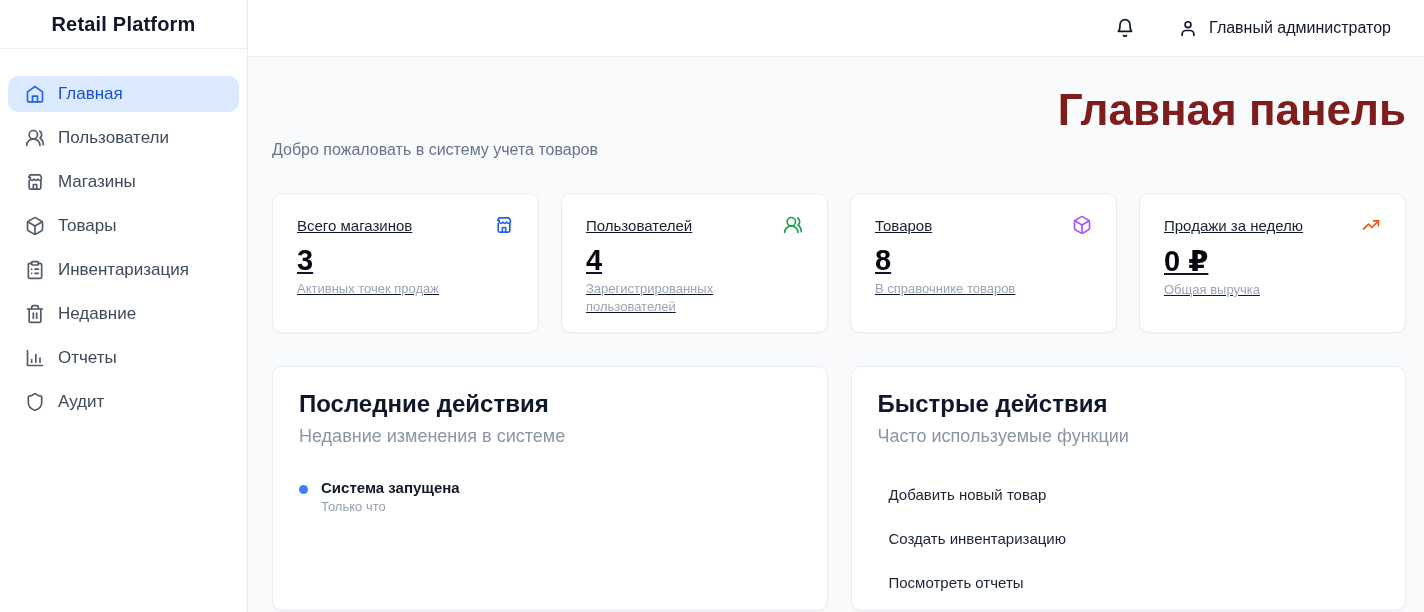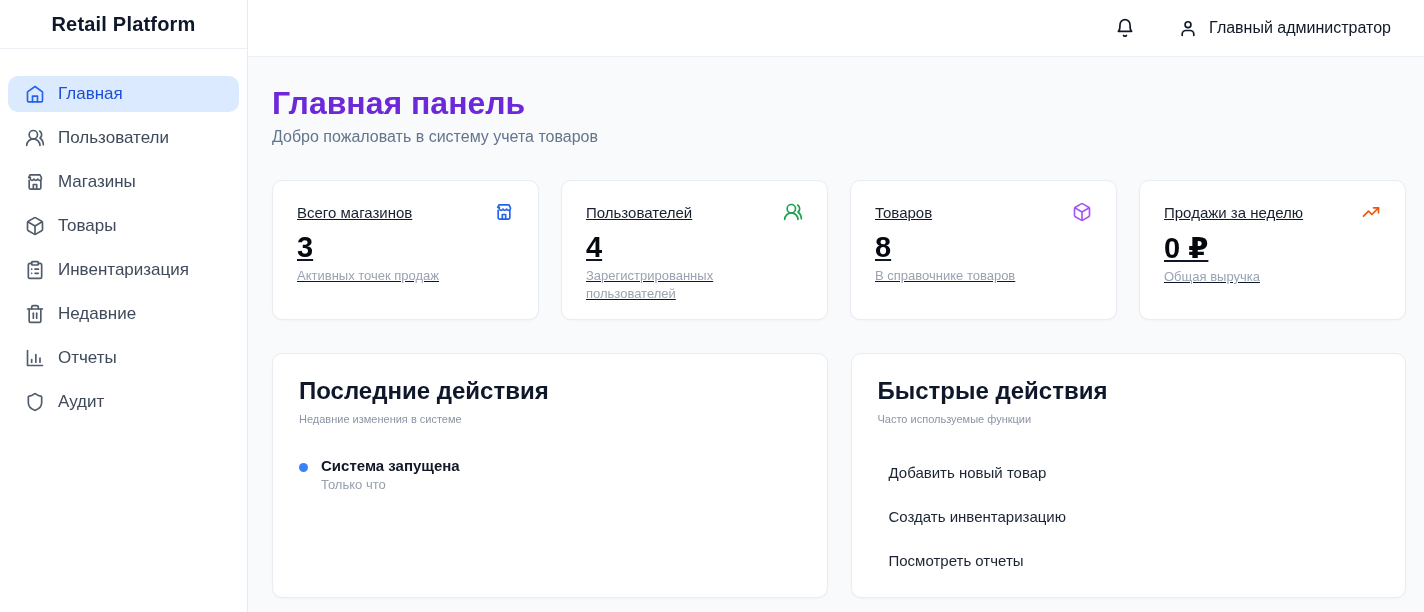--- a/index.html
+++ b/index.html
@@ -26,42 +26,42 @@
   .main { flex:1; display:flex; flex-direction:column; }
   .topbar { height:57px; min-height:57px; background:#ffffff;
     border-bottom:1px solid #eceff3; display:flex; align-items:center;
     justify-content:flex-end; padding-right:33px; }
   .bell-btn { color:#111827; margin-right:43px; cursor:pointer; display:flex; }
   .user-chip { display:flex; align-items:center; gap:11px; cursor:pointer; }
   .user-chip .icon { color:#111827; display:flex; }
   .user-name { font-size:16px; color:#111827; }
 
   .content { flex:1; padding:28px 18px 0 24px; overflow:hidden; }
-  .page-title { font-size:32px; font-weight:700; color:#6d28d9; }
+  .page-title { font-size:44px; font-weight:700; color:#7f1d1d;text-align:right; }
   .page-subtitle { margin-top:6px; font-size:16px; color:#64748b; }
 
   
   .stats { margin-top:34px; display:grid; grid-template-columns:repeat(4,1fr);
     gap:22px;text-decoration:underline; }
   .card { background:#ffffff; border:1px solid #e9ecf1; border-radius:10px;
     padding:21px 24px; height:140px; box-shadow:0 1px 2px rgba(16,24,40,.03); }
   .card-top { display:flex; align-items:center; justify-content:space-between; }
   .card-label { font-size:15px; font-weight:500; color:#18212f; }
   .card-icon { display:flex; }
   .card-value { margin-top:9px; font-size:29px; font-weight:700; color:#05080f; }
   .card-sub { margin-top:3px; font-size:13px; color:#9aa3b1; line-height:1.4;
     max-width:170px; }
 
   
   .panels { margin-top:33px; display:grid; grid-template-columns:1fr 1fr;
     gap:23px; }
   .panel { background:#ffffff; border:1px solid #e9ecf1; border-radius:10px;
     padding:23px 26px; height:245px; box-shadow:0 1px 2px rgba(16,24,40,.03); }
   .panel-title { font-size:24px; font-weight:700; color:#0f172a; }
-  .panel-subtitle { margin-top:8px; font-size:11px; color:#8b95a5; }
+  .panel-subtitle { margin-top:8px; font-size:18px; color:#8b95a5; }
 
   .activity-list { margin-top:32px; }
   .activity-item { display:flex; gap:13px; }
   .activity-dot { width:9px; height:9px; border-radius:50%; background:#3b82f6;
     margin-top:6px; flex:none; }
   .activity-title { font-size:15px; font-weight:600; color:#111827; }
   .activity-time { margin-top:3px; font-size:13px; color:#96a0ae; }
 
   .quick-list { margin-top:25px; display:flex; flex-direction:column; }
   .quick-action { display:flex; align-items:center; height:44px; padding:0 11px;

